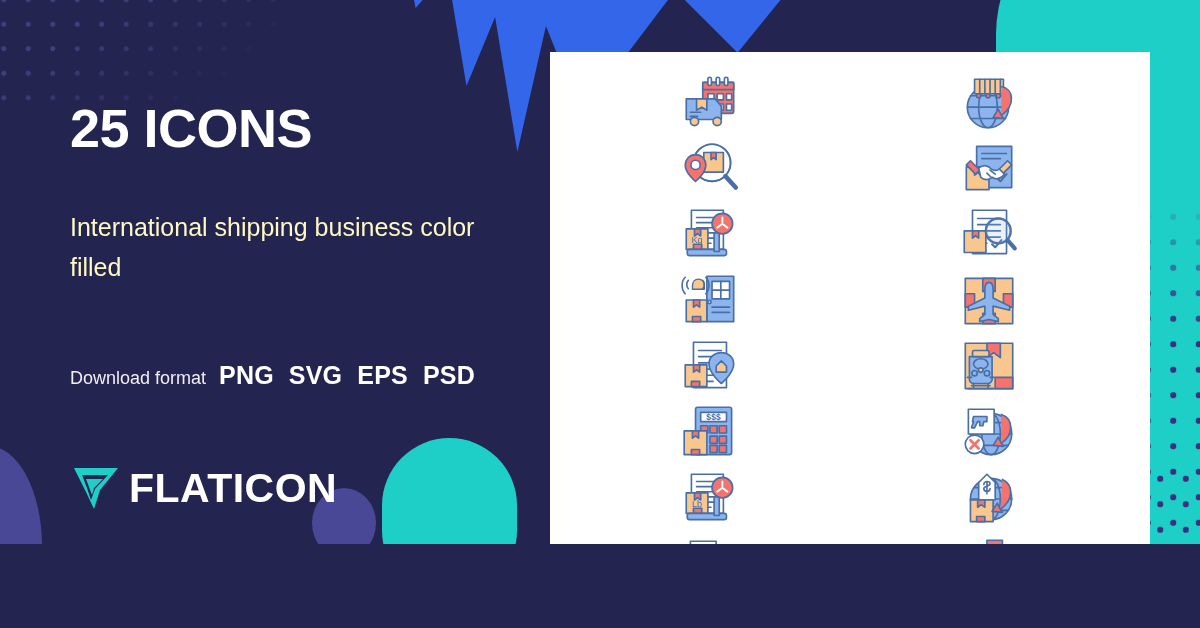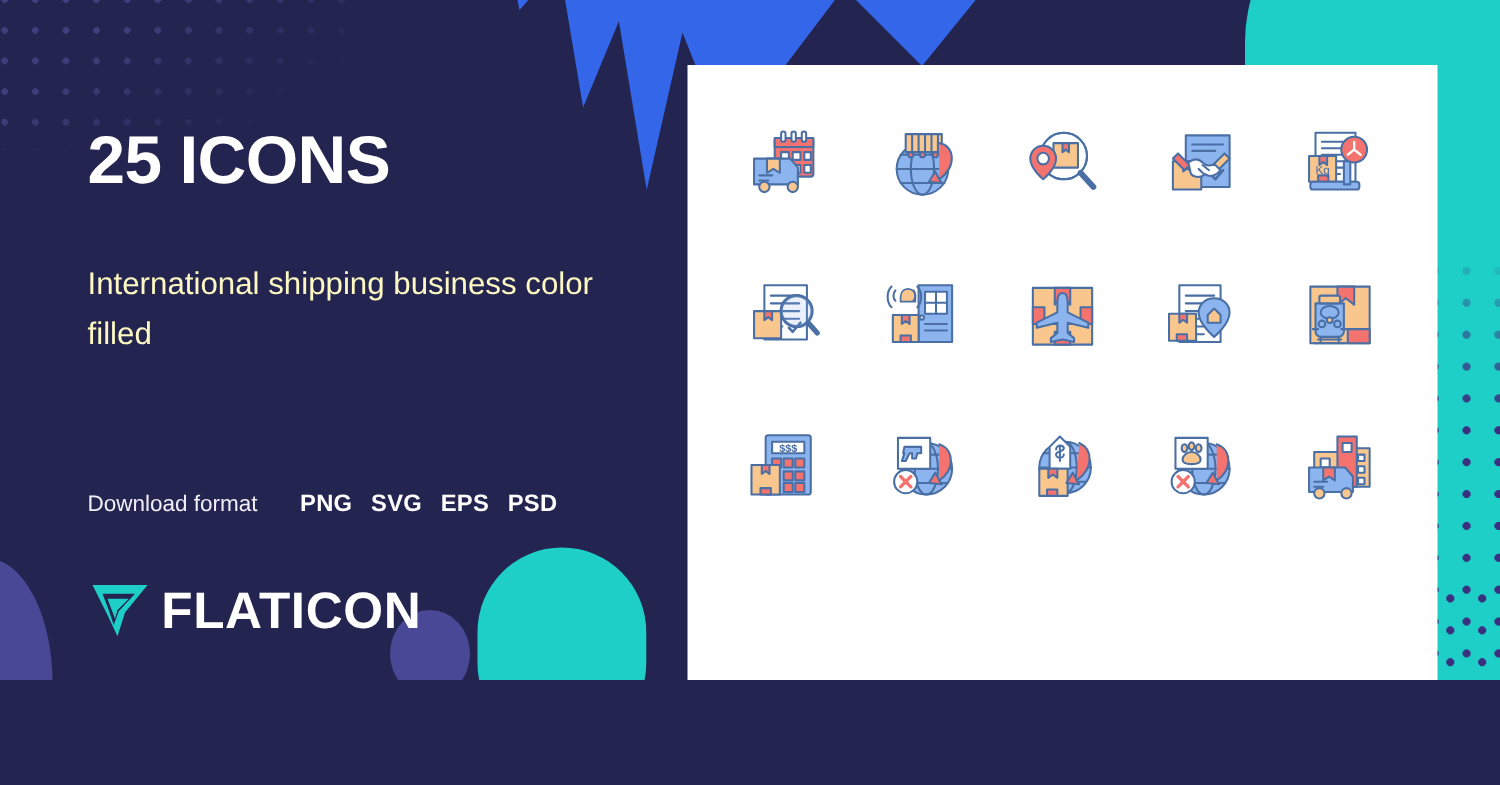--- a/index.html
+++ b/index.html
@@ -94,37 +94,37 @@
     position:absolute; left:0; top:101px;
     font-size:54px; font-weight:bold; color:#ffffff;
     letter-spacing:-0.5px; line-height:1;
   }
   .subtitle {
     position:absolute; left:0; top:208px; width:420px;
     font-size:25px; color:#fef9c3; line-height:1.58; font-weight:400;
   }
   .formats-row {
     position:absolute; left:0; top:361px;
-    display:flex; align-items:baseline; gap:34px;
+    display:flex; align-items:baseline; gap:13px;
   }
   .formats-label { font-size:18px; color:#f0eef6; font-weight:400; }
   .formats-list { display:flex; gap:15px; }
-  .format-chip { font-size:19px; font-weight:bold; color:#ffffff; letter-spacing:0.2px;margin-top:32px; }
+  .format-chip { font-size:25px; font-weight:bold; color:#ffffff; letter-spacing:0.2px; }
 
   .brand { position:absolute; left:0; top:462px; display:flex; align-items:center; gap:7px; }
   .brand-mark { width:52px; height:52px; flex:0 0 auto; }
   .brand-text { font-size:41px; font-weight:bold; color:#ffffff; letter-spacing:0.5px; line-height:1; }
 
   
   .icon-panel {
     position:absolute; left:550px; top:52px;
     width:600px; height:523px;
     background:#ffffff; z-index:6;
     display:grid;
-    grid-template-columns:repeat(5,1fr);
+    grid-template-columns:repeat(2,1fr);
     grid-template-rows:repeat(4,1fr);
     padding:18px 22px;
   }
   .icon-cell { display:flex; align-items:center; justify-content:center; }
   .icon-cell svg { width:66px; height:66px; display:block; }
 </style>
 </head>
 <body>
 
 <div id="stage">
@@ -368,20 +368,36 @@
           <path d="M14 33 h40 M18 22 h32 M18 44 h32" fill="none"></path>
           <rect x="12" y="9" width="25" height="24" fill="#fff"></rect>
           <path d="M17 16 h13 v5 h-3 l-1 4 h-3 l0 -4 h-2 l-3 6 h-3 l2 -6 h-1 Z" fill="#8CB4EE"></path>
           <path d="M44 14 c12 4 12 20 0 28 l-3 -6 l-5 8 l10 1 l-2 -3" fill="#F4736E"></path>
           <circle cx="18" cy="43" r="9" fill="#fff"></circle>
           <path d="M14 39 l8 8 M22 39 l-8 8" stroke="#F4736E" stroke-width="2.6" fill="none"></path>
         </g>
       </svg>
     </div>
 
+    <div class="icon-cell">
+      <svg viewBox="0 0 64 64">
+        <g stroke="#4A6FA5" stroke-width="1.6" stroke-linejoin="round" stroke-linecap="round">
+          <rect x="13" y="8" width="31" height="38" fill="#fff"></rect>
+          <path d="M18 15 h21 M18 20 h21 M18 25 h21 M18 30 h21 M18 35 h21 M18 40 h14" fill="none"></path>
+          <rect x="8" y="26" width="21" height="20" fill="#F9C78E"></rect>
+          <path d="M16 26 h6 v7 l-3 -2.3 l-3 2.3 Z" fill="#F4736E"></path>
+          <rect x="15" y="41" width="8" height="5" fill="#F4736E"></rect>
+          <text x="18.5" y="40" font-family="Liberation Sans, sans-serif" font-size="9" fill="#4A6FA5" stroke="none" text-anchor="middle">Lb</text>
+          <rect x="9" y="46" width="38" height="6" rx="2" fill="#8CB4EE"></rect>
+          <rect x="35" y="30" width="5" height="18" fill="#8CB4EE"></rect>
+          <circle cx="43" cy="21" r="10" fill="#F4736E"></circle>
+          <path d="M43 21 l0 -6 M43 21 l-5 4 M43 21 l5 4" fill="none" stroke="#fff" stroke-width="1.8"></path>
+        </g>
+      </svg>
+    </div>
 
     <div class="icon-cell">
       <svg viewBox="0 0 64 64">
         <g stroke="#4A6FA5" stroke-width="1.6" stroke-linejoin="round" stroke-linecap="round">
           <circle cx="34" cy="32" r="20" fill="#8CB4EE"></circle>
           <ellipse cx="34" cy="32" rx="9" ry="20" fill="none"></ellipse>
           <path d="M14 32 h40 M18 21 h32 M18 43 h32" fill="none"></path>
           <path d="M22 16 l8 -8 l8 8 v17 h-16 Z" fill="#fff"></path>
           <path d="M30 15 v12 M27 18 c0 -2 2 -3 3 -3 c2 0 3 1 3 2 c0 3 -6 2 -6 5 c0 1.5 1.5 2.5 3 2.5 c1.5 0 3 -1 3 -2.5" fill="none"></path>
           <rect x="14" y="33" width="22" height="21" fill="#F9C78E"></rect>

